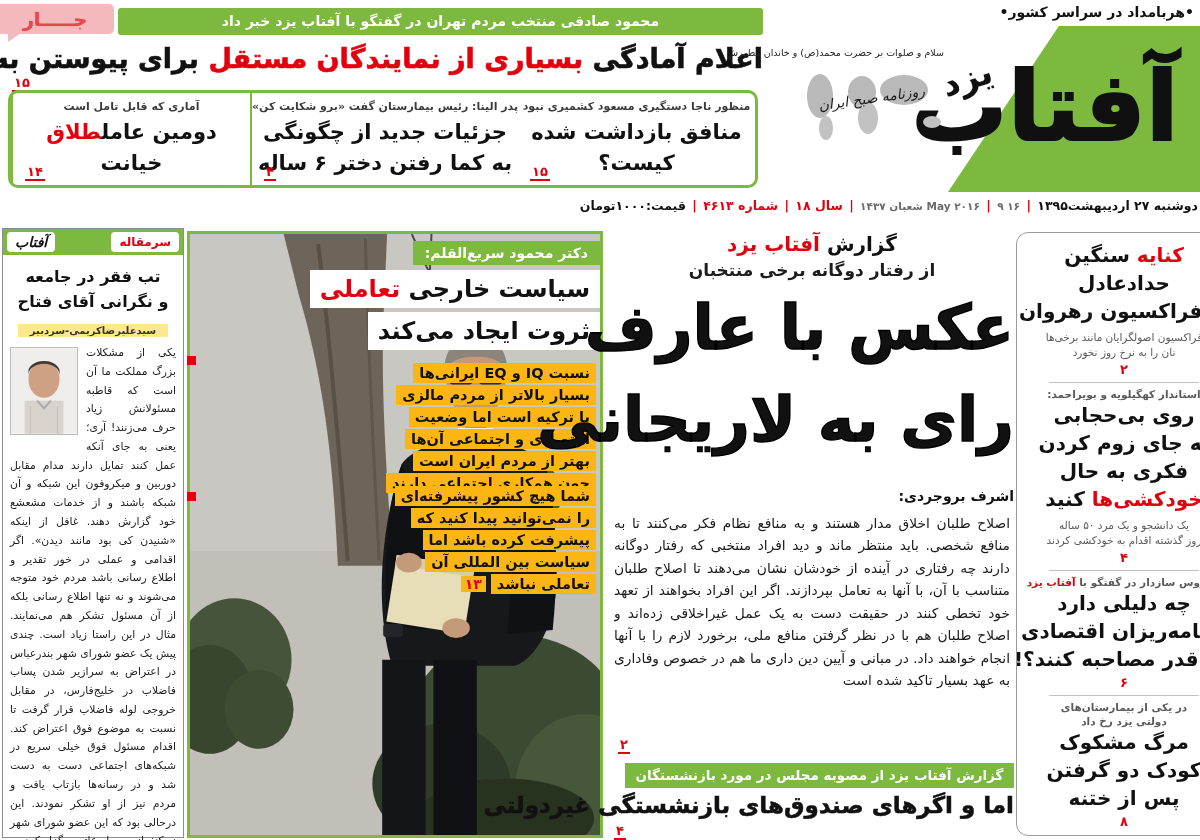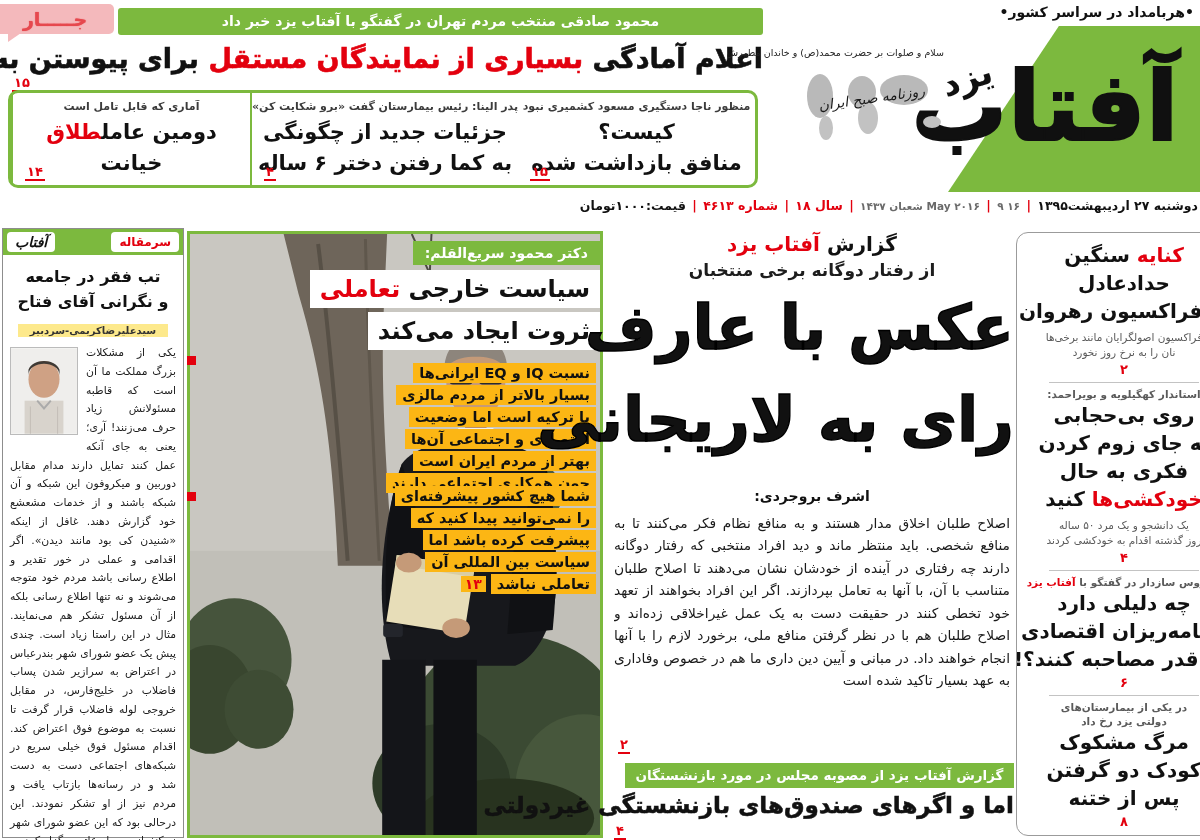--- a/index.html
+++ b/index.html
@@ -94,21 +94,21 @@
   .q-pg { color:#e3000e; font-weight:bold; font-size:14px; background:#fcb614; padding:0 4px; }
   .marker { position:absolute; left:-3px; width:9px; height:9px; background:#e3000e; }
   .m1 { top:122px; } .m2 { top:258px; }
 
   
   .report { left:610px; top:232px; width:404px; height:606px; }
   .mr-k1 { position:absolute; top:0; width:100%; text-align:center; font-size:20px; font-weight:bold; }
   .mr-k2 { position:absolute; top:28px; width:100%; text-align:center; font-size:17px; font-weight:bold; color:#1d1d1d; }
   .mr-h1 { position:absolute; top:50px; width:100%; text-align:center; font-size:62px; font-weight:bold;
            line-height:92px; -webkit-text-stroke:1.4px #000; white-space:nowrap; }
-  .mr-by { position:absolute; top:256px; width:100%; text-align:center; font-size:14px; font-weight:bold; }
+  .mr-by { position:absolute; top:256px; width:100%; text-align:right; font-size:14px; font-weight:bold; }
   .mr-body { position:absolute; top:280px; right:4px; left:4px; font-size:13.8px; line-height:1.63;
              text-align:justify; color:#1a1a1a; height:222px; overflow:hidden; }
   .mr-pg { position:absolute; top:506px; left:8px; }
   .mr-bar { position:absolute; top:531px; left:15px; right:0; height:25px; background:#7cb93e;
             color:#fff; font-weight:bold; font-size:13.5px; text-align:center; line-height:25px;
             white-space:nowrap; overflow:hidden; }
   .mr-h2 { position:absolute; top:560px; width:100%; text-align:center; font-size:23px; font-weight:bold;
            white-space:nowrap; -webkit-text-stroke:.5px currentColor; }
   .mr-pg2 { position:absolute; top:592px; left:4px; }
 
@@ -165,22 +165,22 @@
       <span class="dl-red">شماره ۴۶۱۳</span>
       <span class="dl-sep">|</span>
       <span>قیمت:۱۰۰۰تومان</span>
     </div>
   </div>
 
   <div class="abs secbox">
     <div class="seccol">
       <div class="sec-kicker">منظور ناجا دستگیری مسعود کشمیری نبود</div>
       <div class="sec-title">
+        <div>منافق بازداشت شده</div>
         <div>کیست؟</div>
-        <div>منافق بازداشت شده</div>
       </div>
       <span class="sec-pg pg">۱۵</span>
     </div>
     <div class="seccol with-sep">
       <div class="sec-kicker">پدر الینا: رئیس بیمارستان گفت «برو شکایت کن»</div>
       <div class="sec-title">
         <div>جزئیات جدید از چگونگی</div>
         <div>به کما رفتن دختر ۶ ساله</div>
       </div>
       <span class="sec-pg pg">۴</span>

